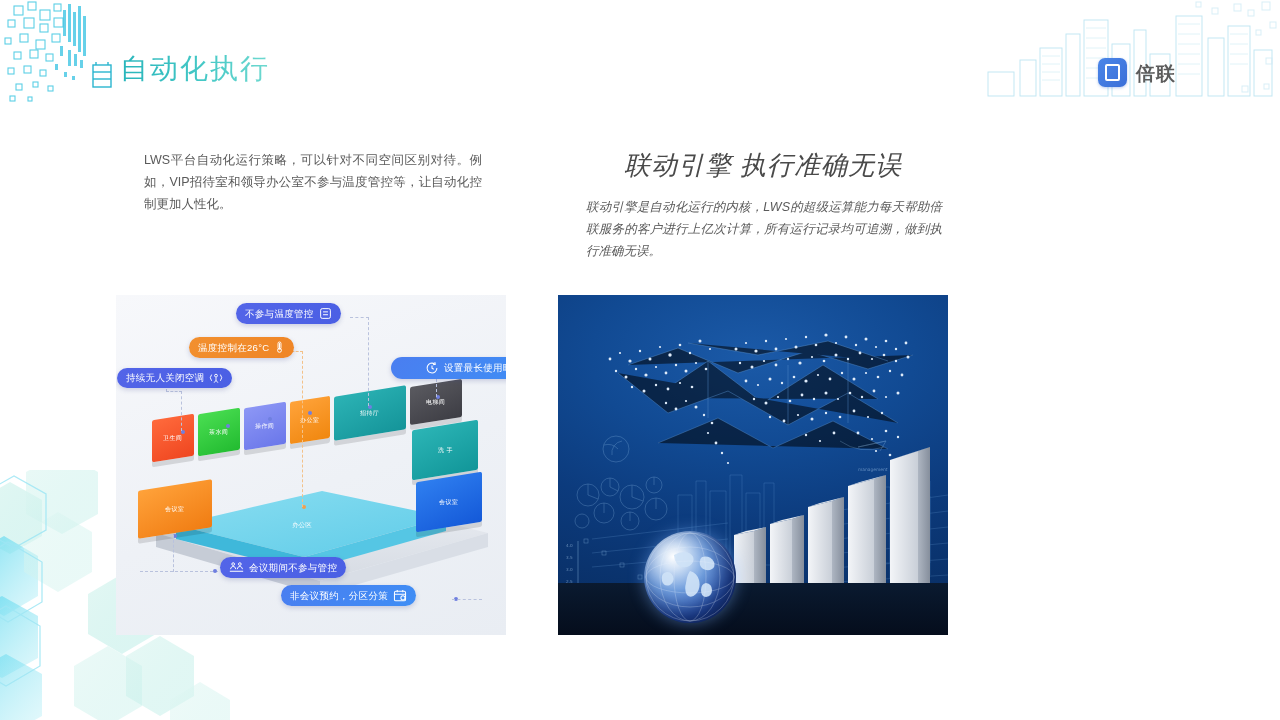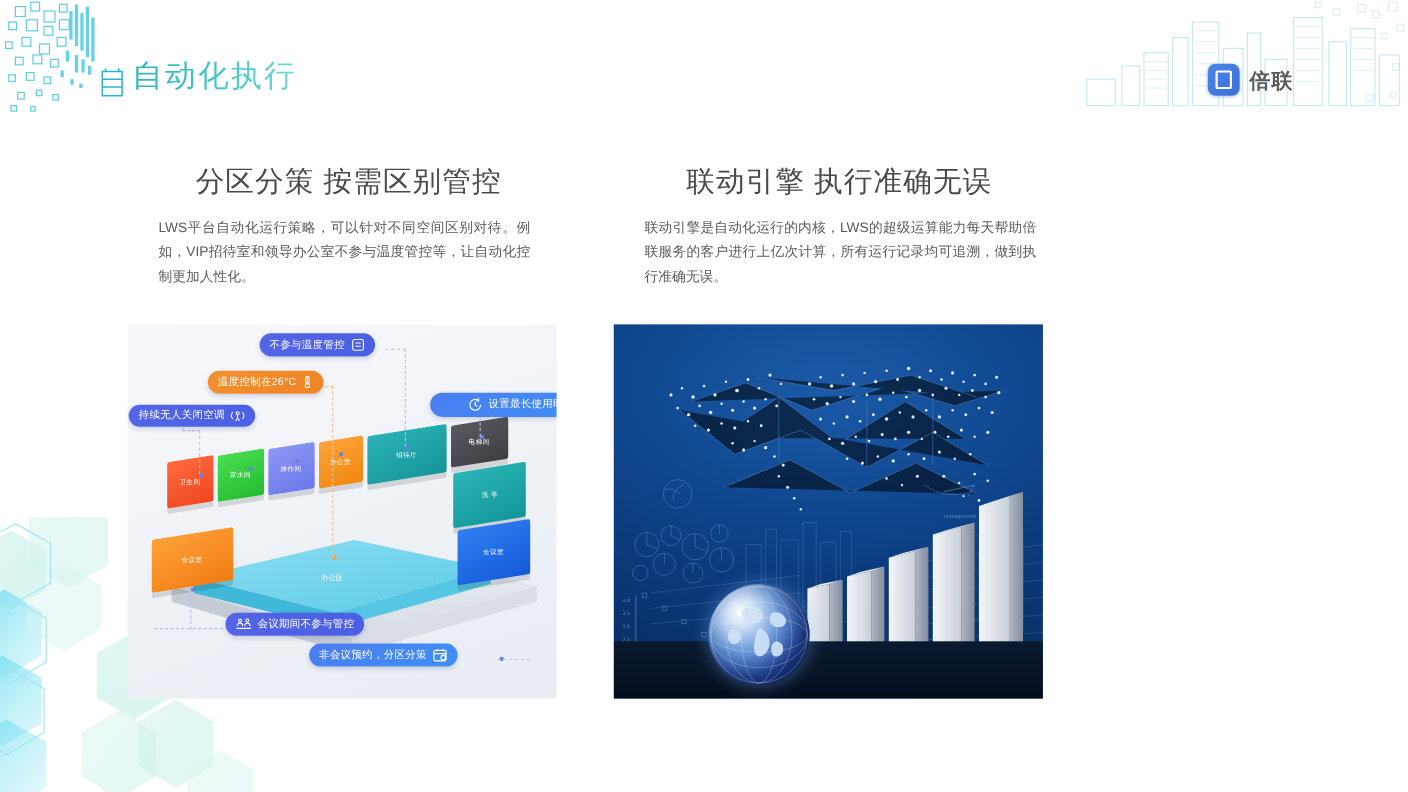--- a/index.html
+++ b/index.html
@@ -34,21 +34,21 @@
     background:linear-gradient(135deg,#4b86e8,#3a6fd8);
     display:flex;align-items:center;justify-content:center;
     box-shadow:0 1px 3px rgba(60,110,210,.35);
   }
   #brand-mark i{display:block;width:11px;height:13px;border:2px solid #fff;border-radius:2px;}
   #brand-name{font-size:19px;font-weight:700;color:#5b5b5b;letter-spacing:1px;}
 
   
   .col{position:absolute;top:150px;}
   #col-left{left:116px;width:392px;}
-  #col-right{left:558px;width:392px;}
+  #col-right{left:558px;width:392px;font-style:italic;}
 
   .col-heading{
     font-size:26px;color:#4a4a4a;font-weight:400;letter-spacing:1px;
     text-align:center;margin:0 0 16px 0;line-height:1.2;white-space:nowrap;
   }
   #col-left .col-heading{padding-left:10px;}
   #col-right .col-heading{padding-left:18px;}
   .col-body{
     font-size:12.5px;color:#5a5a5a;line-height:1.75;
     margin:0;padding:0 26px 0 28px;text-align:justify;
@@ -70,21 +70,21 @@
   .tag.blue{background:linear-gradient(135deg,#5365e8,#4a5fe4);}
   .tag.blue2{background:linear-gradient(135deg,#4a7ef0,#3f8ef5);}
   .tag.orange{background:linear-gradient(135deg,#f2902f,#ef8526);}
   .tag svg{flex:none;}
   .tag .t-ico{display:flex;align-items:center;}
 
   #tag-no-temp{left:120px;top:8px;}
   #tag-26c{left:73px;top:42px;justify-content:flex-end;}
   #tag-unattended{left:1px;top:73px;}
   #tag-maxtime{left:275px;top:62px;padding-left:34px;}
-  #tag-meeting-free{left:89px;top:262px;}
+  #tag-meeting-free{left:104px;top:262px;}
   #tag-nobooking{left:165px;top:290px;}
 
   .dot{position:absolute;width:4px;height:4px;border-radius:50%;background:#6f7fe0;}
   .lead{position:absolute;border:0;border-left:1px dashed #b9c2dd;}
   .leadh{position:absolute;border-top:1px dashed #b9c2dd;}
   .lead.orange,.leadh.orange{border-color:#f3c189;}
 
   
   .iso{position:absolute;left:0;top:0;width:390px;height:340px;}
   .room{
@@ -250,21 +250,20 @@
   <div id="page-title">自动化执行</div>
   <div id="brand">
     <span id="brand-mark">
         <i></i>
       </span>
     <span id="brand-name">倍联</span>
   </div>
 </div>
 
 <div class="col" id="col-left">
-  <h2 class="col-heading">分区分策 按需区别管控</h2>
   <p class="col-body">LWS平台自动化运行策略，可以针对不同空间区别对待。例如，VIP招待室和领导办公室不参与温度管控等，让自动化控制更加人性化。</p>
 </div>
 
 <div class="col" id="col-right">
   <h2 class="col-heading">联动引擎 执行准确无误</h2>
   <p class="col-body">联动引擎是自动化运行的内核，LWS的超级运算能力每天帮助倍联服务的客户进行上亿次计算，所有运行记录均可追溯，做到执行准确无误。</p>
 </div>
 
 <div class="media" id="media-left">
 

